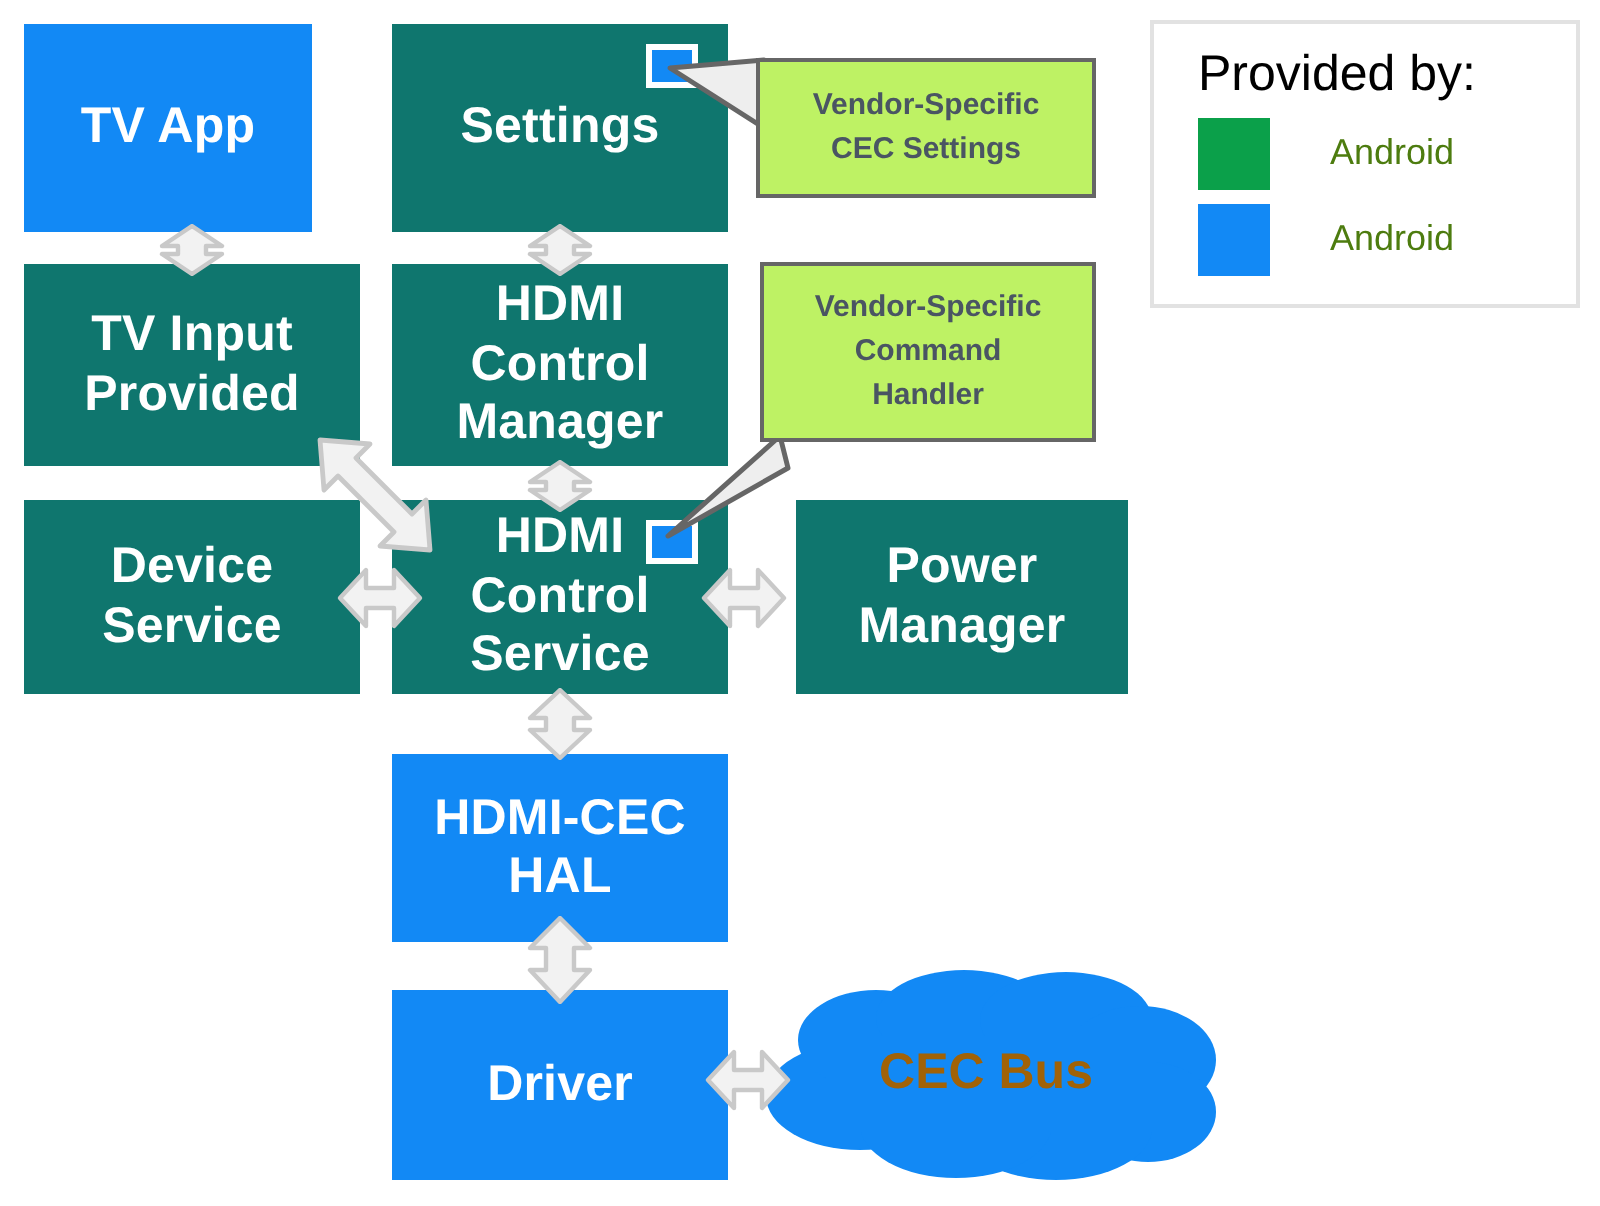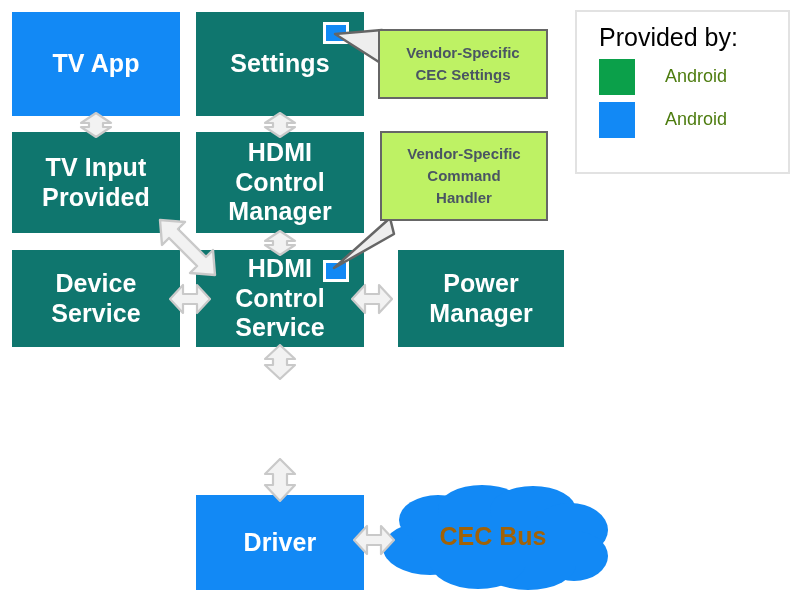--- a/index.html
+++ b/index.html
@@ -97,41 +97,43 @@
     font-weight: bold;
     font-size: 25px;
     text-align: center;
   }
 </style>
 </head>
 <body>
 
 <div id="canvas">
 
-  <div class="node blue" style="left:12px; top:12px; width:168px; height:104px;">TV App</div>
+  <div class="node blue" style="left:12px; top:12px; width:144px; height:104px;">TV App</div>
 
   <div class="node green" style="left:196px; top:12px; width:168px; height:104px;">Settings</div>
 
   <div class="node green" style="left:12px; top:132px; width:168px; height:101px;">TV Input
 Provided</div>
 
   <div class="node green" style="left:196px; top:132px; width:168px; height:101px;">HDMI
 Control
 Manager</div>
 
   <div class="node green" style="left:12px; top:250px; width:168px; height:97px;">Device
 Service</div>
 
   <div class="node green" style="left:196px; top:250px; width:168px; height:97px;">HDMI
 Control
 Service</div>
 
   <div class="node green" style="left:398px; top:250px; width:166px; height:97px;">Power
 Manager</div>
 
+  <div class="node blue" style="left:196px; top:377px; width:168px; height:94px;">HDMI-CEC
+HAL</div>
 
   <div class="node blue" style="left:196px; top:495px; width:168px; height:95px;">Driver</div>
 
   <div class="cloud" style="left:378px; top:482px; width:230px; height:110px;">
     <svg width="230" height="110" viewBox="0 0 230 110">
       <g fill="#1289f5">
         <ellipse cx="52" cy="66" rx="47" ry="27"></ellipse>
         <ellipse cx="60" cy="38" rx="39" ry="25"></ellipse>
         <ellipse cx="104" cy="27" rx="44" ry="24"></ellipse>
         <ellipse cx="155" cy="28" rx="43" ry="24"></ellipse>
@@ -214,21 +216,21 @@
       <polygon points="18,1 33,16 25,16 25,27 33,27 18,43 3,27 11,27 11,16 3,16" fill="#f2f2f2" stroke="#c9c9c9" stroke-width="2.2" stroke-linejoin="round"></polygon>
     </svg>
   </div>
 
   <div class="arrow" style="left:352px; top:521px; width:44px; height:38px;">
     <svg width="44" height="38" viewBox="0 0 44 38">
       <polygon points="2,19 15,5 15,14 29,14 29,5 42,19 29,33 29,24 15,24 15,33" fill="#f2f2f2" stroke="#c9c9c9" stroke-width="2.2" stroke-linejoin="round"></polygon>
     </svg>
   </div>
 
-  <div class="legend" style="left:575px; top:10px; width:215px; height:164px;">
+  <div class="legend" style="left:575px; top:10px; width:215px; height:144px;">
     <div class="legend-title">Provided by:</div>
 
     <div class="legend-row">
       <div class="legend-swatch" style="background:#0ba04a;"></div>
       <div class="legend-label">Android</div>
     </div>
 
     <div class="legend-row">
       <div class="legend-swatch" style="background:#1289f5;"></div>
       <div class="legend-label">Android</div>

